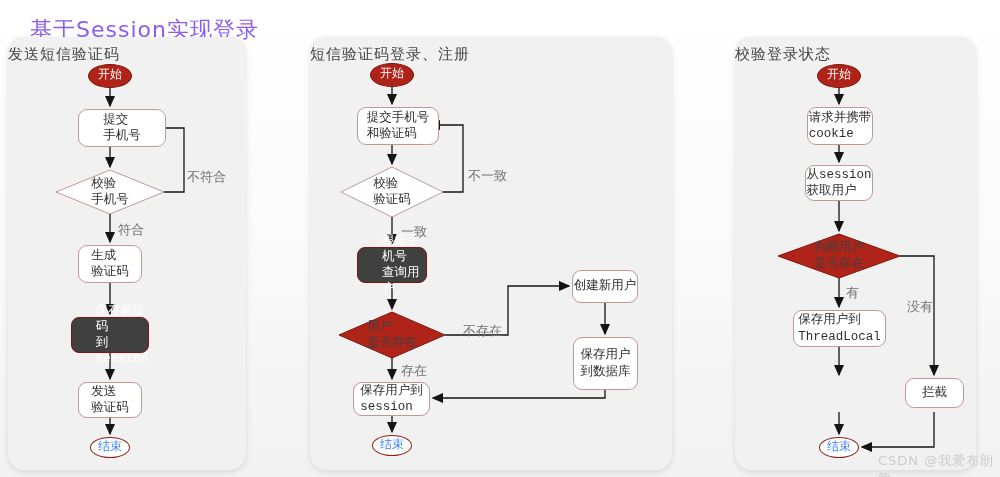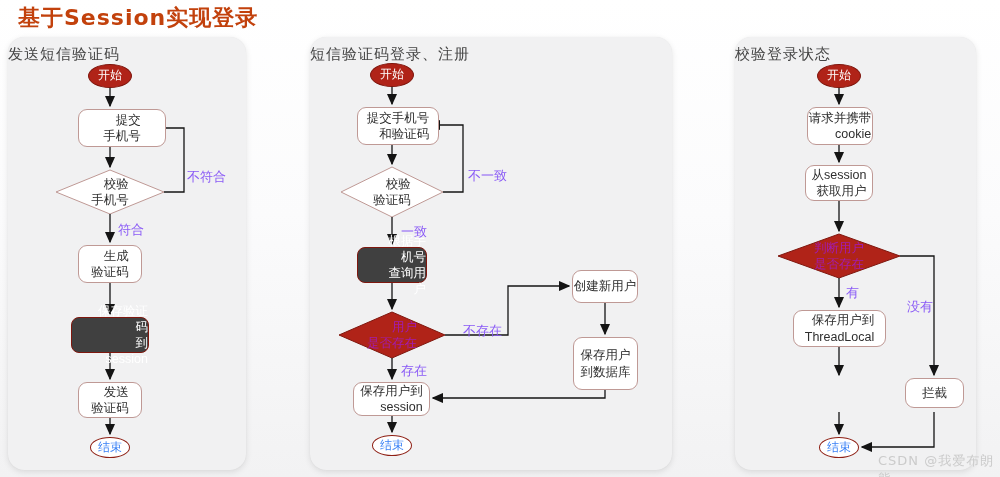--- a/index.html
+++ b/index.html
@@ -2,47 +2,47 @@
 <html><head>
 <meta charset="utf-8">
 <style>
   html,body{margin:0;padding:0;}
   body{
     width:1000px;height:477px;position:relative;overflow:hidden;
     background:linear-gradient(180deg,#ffffff 0%,#fbfbfc 45%,#f2f2f3 100%);
     font-family:"DejaVu Sans","Liberation Sans",sans-serif;
   }
   .main-title{
-    position:absolute;left:18px;top:3px;margin:0;
-    font-size:22px;font-weight:bold;color:#c2410c;letter-spacing:1px;
+    position:absolute;left:18px;top:3px;margin:12px;
+    font-size:22px;font-weight:normal;color:#8b5cf6;letter-spacing:1px;
   }
   .card{
     position:absolute;background:#f1f1f2;border-radius:16px;
     box-shadow:0 2px 6px rgba(0,0,0,.10), 0 0 1px rgba(0,0,0,.08);
   }
   .card-title{
     position:absolute;top:8px;left:0;width:100%;text-align:left;
     font-size:15px;color:#454545;letter-spacing:1px;
   }
   .wires{position:absolute;left:0;top:0;}
   .n{
     position:absolute;box-sizing:border-box;
     display:flex;align-items:center;justify-content:center;
-    text-align:right;white-space:pre-line;
-    font-family:Liberation Sans, sans-serif;
+    text-align:left;white-space:pre-line;
+    font-family:Liberation Mono, monospace;
     font-size:12.5px;line-height:1.3;color:#2e2e2e;
   }
   .proc{background:#ffffff;border:1px solid #bf9995;border-radius:9px;}
   .red-proc{background:#404040;border:1px solid #7f170e;border-radius:8px;color:#ffffff;padding-left:24px;}
   .start{background:#b02318;border:1px solid #7f170e;border-radius:50%;color:#ffffff;font-size:12px;}
   .end{background:#ffffff;border:1.5px solid #8e1f14;border-radius:50%;color:#3b82f6;font-size:12px;}
   .dlabel{background:transparent;border:none;}
-  .dlabel.white-text{color:#a21caf;}
+  .dlabel.white-text{color:#404040;}
   .elabel{
-    position:absolute;font-size:13px;color:#8b5cf6;white-space:nowrap;
+    position:absolute;font-size:13px;color:#737373;white-space:nowrap;
     font-family:Liberation Sans, sans-serif;
   }
   .watermark{
     position:absolute;left:878px;top:452px;font-size:13px;color:#cbcbcb;letter-spacing:1px;
   }
   svg path.wire{fill:none;stroke:#141414;stroke-width:1.3;}
   svg polygon.d-white{fill:#ffffff;stroke:#bf9995;stroke-width:1;}
   svg polygon.d-red{fill:#b02318;stroke:#7f170e;stroke-width:1;}
 </style>
 </head>

